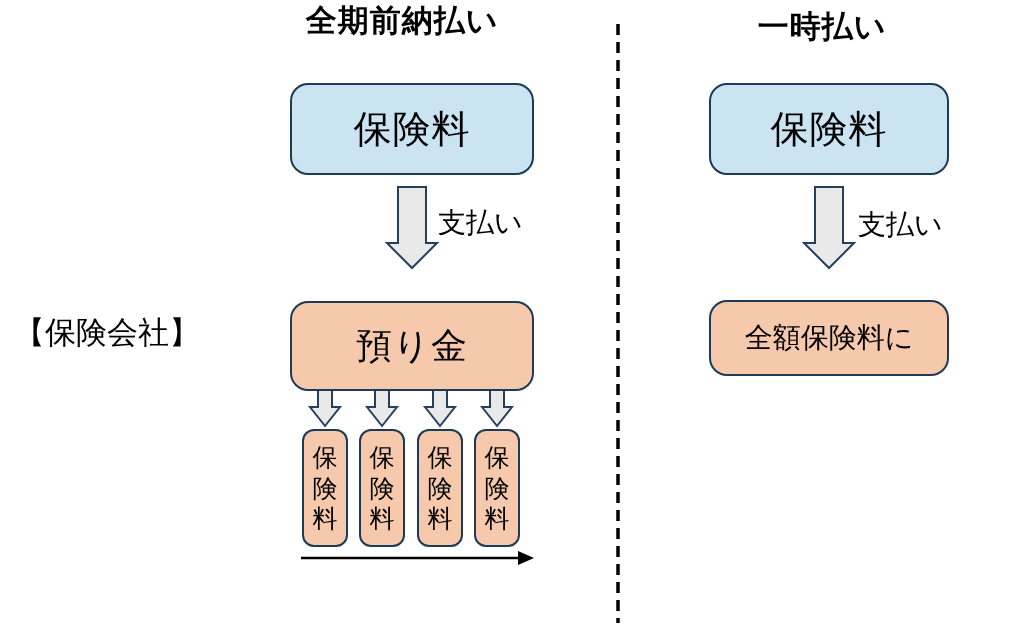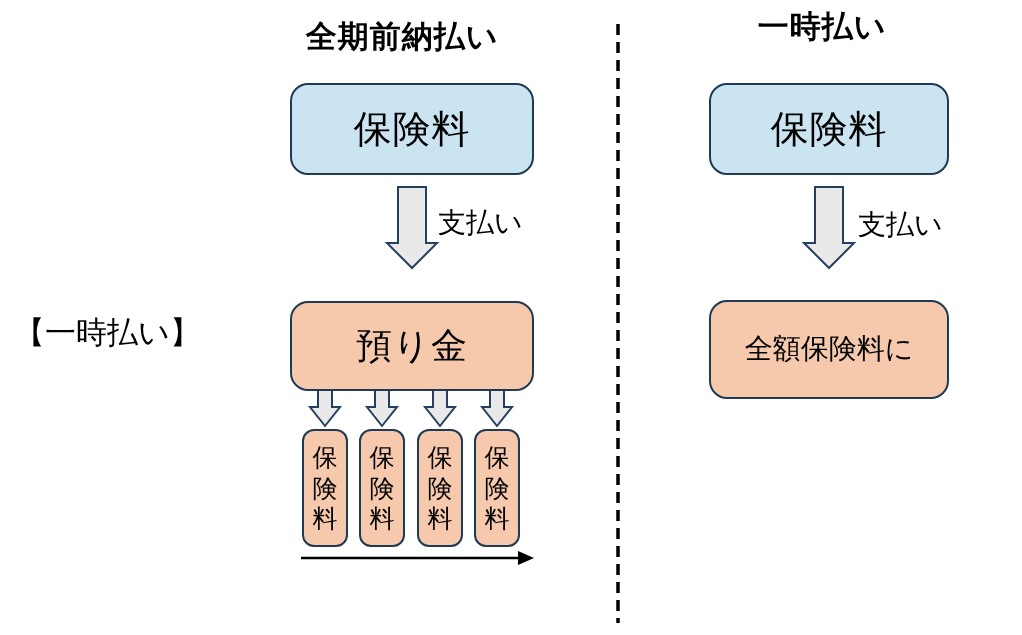--- a/index.html
+++ b/index.html
@@ -76,24 +76,24 @@
   .block-arrow { fill: #e9e9e9; stroke: #24405e; stroke-width: 2; stroke-linejoin: miter; }
   .timeline    { stroke: #000000; stroke-width: 2.5; }
   .timeline-head { fill: #000000; }
   .divider     { stroke: #000000; stroke-width: 3.5; }
 </style>
 </head>
 <body>
 
 <div id="canvas">
 
-  <div class="abs col-header" style="left:252px; top:16px; width:300px;">全期前納払い</div>
+  <div class="abs col-header" style="left:252px; top:0; width:300px;">全期前納払い</div>
   <div class="abs col-header" style="left:672px; top:6px; width:300px;font-family:Liberation Mono, monospace;">一時払い</div>
 
-  <div class="abs row-label" style="left:14px; top:312px;">【一時払い】</div>
+  <div class="abs row-label" style="left:14px; top:312px;">【保険会社】</div>
 
   <svg class="overlay" viewBox="0 0 1022 635">
 
     <polygon class="block-arrow" points="398,187 426,187 426,243 437,243 412,268 387,243 398,243"></polygon>
 
     <polygon class="block-arrow" points="815,187 843,187 843,243 854,243 829,268 804,243 815,243"></polygon>
 
     <polygon class="block-arrow" points="318,373 332,373 332,407 340,407 325,426 310,407 318,407"></polygon>
     <polygon class="block-arrow" points="375,373 389,373 389,407 397,407 382,426 367,407 375,407"></polygon>
     <polygon class="block-arrow" points="433,373 447,373 447,407 455,407 440,426 425,407 433,407"></polygon>
@@ -128,19 +128,19 @@
     <span class="mini-text">保険料</span>
   </div>
 
 
   <div class="abs node blue" style="left:709px; top:83px; width:240px; height:92px;">
     <span class="premium-text">保険料</span>
   </div>
 
   <div class="abs payment-label" style="left:858px; top:206px;">支払い</div>
 
-  <div class="abs node orange" style="left:709px; top:284px; width:240px; height:99px;">
+  <div class="abs node orange" style="left:709px; top:284px; width:240px; height:76px;">
     <div class="alloc-text">
       <div>全額保険料に</div>
     </div>
   </div>
 
 </div>
 
 </body></html>

